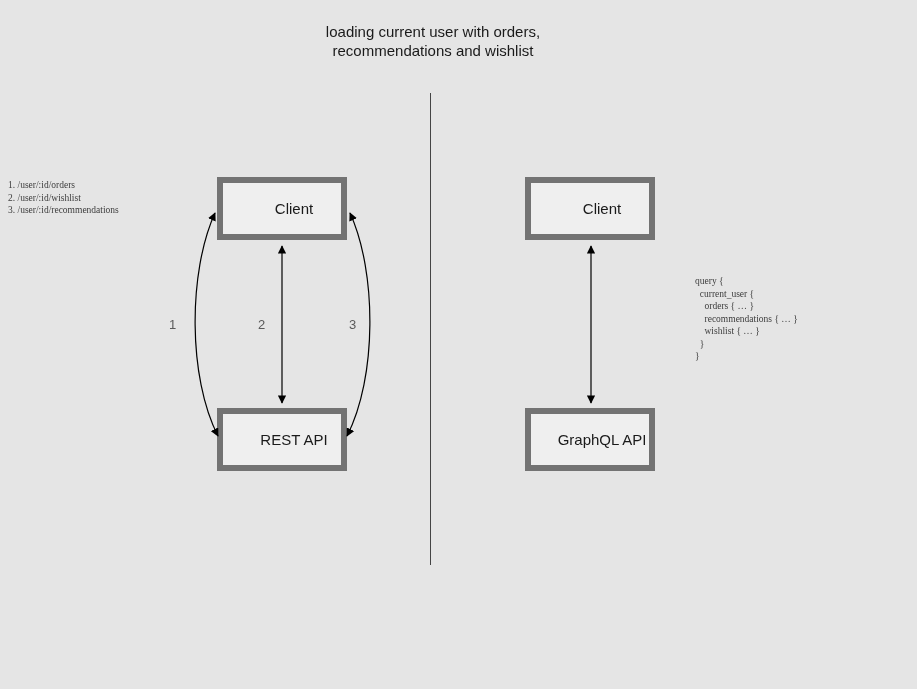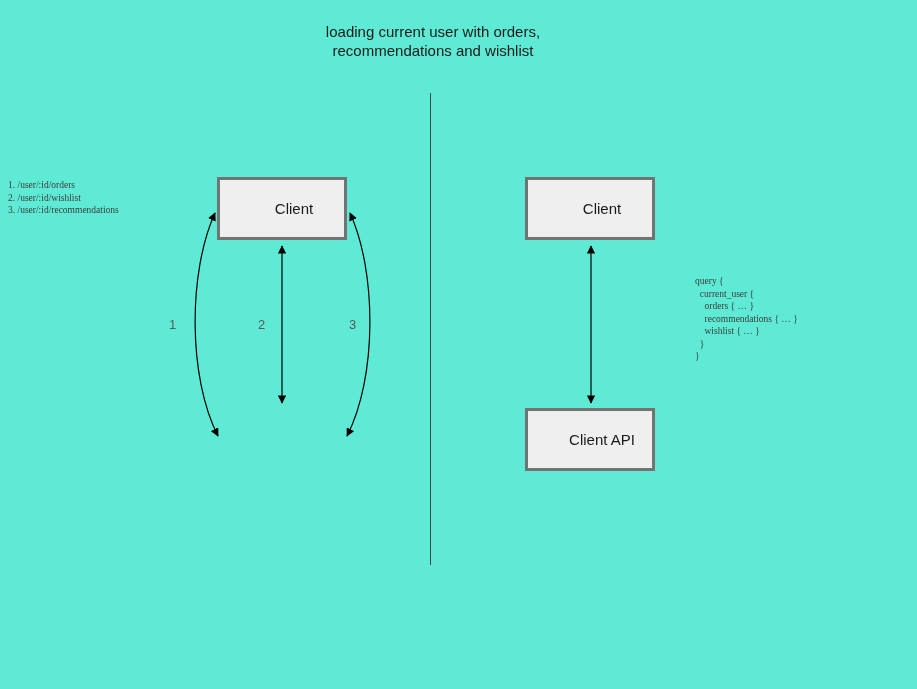--- a/index.html
+++ b/index.html
@@ -5,21 +5,21 @@
   html, body {
     margin: 0;
     padding: 0;
     background: #ffffff;
     font-family: "Liberation Sans", sans-serif;
   }
   #canvas {
     position: relative;
     width: 917px;
     height: 689px;
-    background: #5eead4;
+    background: #e5e5e5;
     overflow: hidden;
   }
   .title {
     position: absolute;
     top: 22px;
     left: 0;
     width: 866px;
     text-align: center;
     font-size: 15px;
     line-height: 19px;
@@ -32,21 +32,21 @@
     top: 93px;
     width: 1px;
     height: 472px;
     background: #444444;
   }
   .node-box {
     position: absolute;
     width: 130px;
     height: 63px;
     background: #efefef;
-    border: 3px solid #737373;
+    border: 6px solid #737373;
     display: flex;
     align-items: center;
     justify-content: center;
     font-size: 15px;
     color: #1a1a1a;
     box-sizing: border-box;
     padding-left: 24px;
   }
   #client-left  { left: 217px; top: 177px; }
   #rest-api     { left: 217px; top: 408px; }
@@ -88,31 +88,34 @@
   <div class="divider"></div>
 
   <div class="code" id="endpoint-list">1. /user/:id/orders
 2. /user/:id/wishlist
 3. /user/:id/recommendations</div>
 
   <div class="node-box" id="client-left">
     <span>Client</span>
   </div>
 
+  <div class="node-box" id="rest-api">
+    <span>REST API</span>
+  </div>
 
   <span class="arrow-label" id="arrow-label-1">1</span>
   <span class="arrow-label" id="arrow-label-2">2</span>
   <span class="arrow-label" id="arrow-label-3">3</span>
 
   <div class="node-box" id="client-right">
     <span>Client</span>
   </div>
 
   <div class="node-box" id="graphql-api">
-    <span>Client API</span>
+    <span>GraphQL API</span>
   </div>
 
   <div class="code" id="graphql-query">query {
   current_user {
     orders { … }
     recommendations { … }
     wishlist { … }
   }
 }</div>
 

